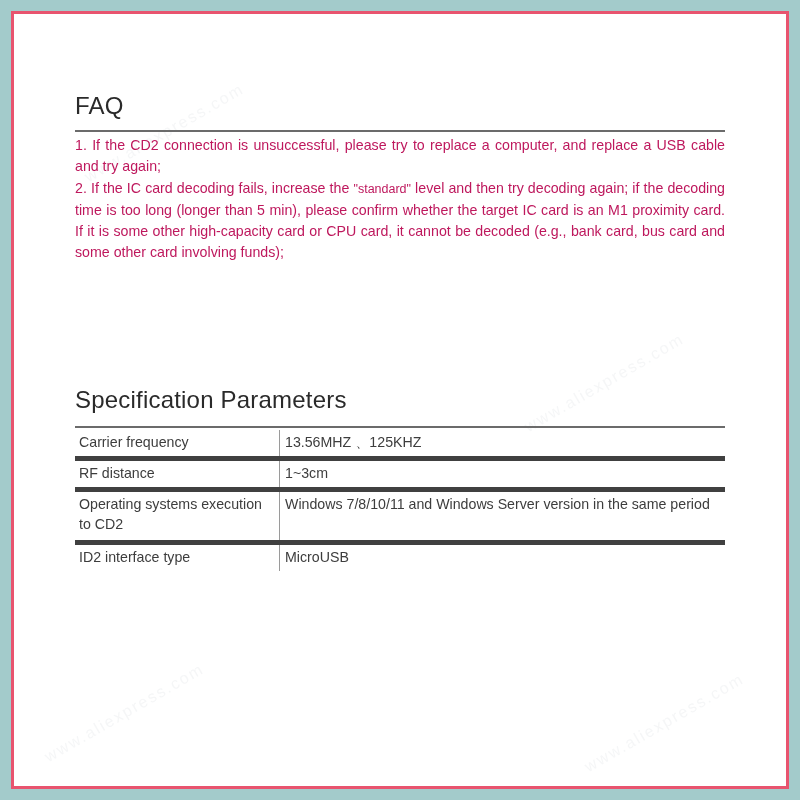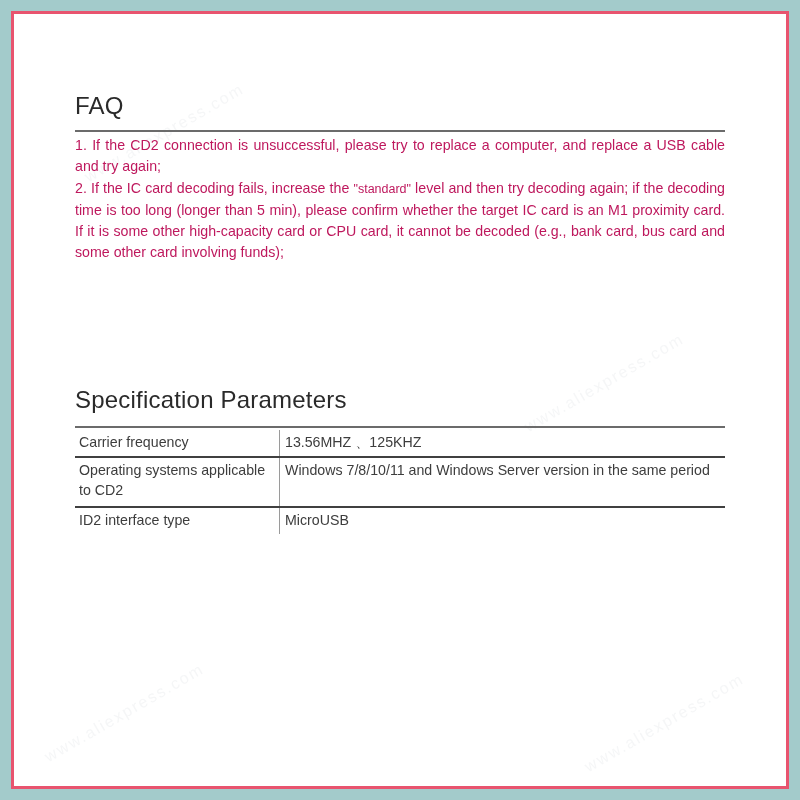--- a/index.html
+++ b/index.html
@@ -83,21 +83,21 @@
       top: 416px;
       width: 650px;
       border-collapse: collapse;
       font-size: 14.2px;
       color: #3d3d3d;
     }
     .spec-table td {
       padding: 2px 5px 2px 4px;
       vertical-align: top;
       line-height: 20px;
-      border-bottom: 2px solid #404040;
+      border-bottom: 5px solid #404040;
     }
     .spec-table tr:last-child td {
       border-bottom: none;
       margin-top: 20px;
     }
     .spec-table td.key {
       width: 195px;
       padding-left: 4px;
     }
     .spec-table td.val {
@@ -134,22 +134,26 @@
 
     <h2 class="section-title title-spec">Specification Parameters</h2>
     <div class="rule rule-spec"></div>
 
     <table class="spec-table">
       <tbody>
         <tr class="row-single">
           <td class="key">Carrier frequency</td>
           <td class="val">13.56MHZ 、125KHZ</td>
         </tr>
+        <tr class="row-single">
+          <td class="key">RF distance</td>
+          <td class="val">1~3cm</td>
+        </tr>
         <tr class="row-double">
-          <td class="key">Operating systems applicable to CD2</td>
+          <td class="key">Operating systems execution to CD2</td>
           <td class="val">Windows 7/8/10/11 and Windows Server version in the same period</td>
         </tr>
         <tr class="row-single">
           <td class="key">ID2 interface type</td>
           <td class="val">MicroUSB</td>
         </tr>
       </tbody>
     </table>
 
   </div>

